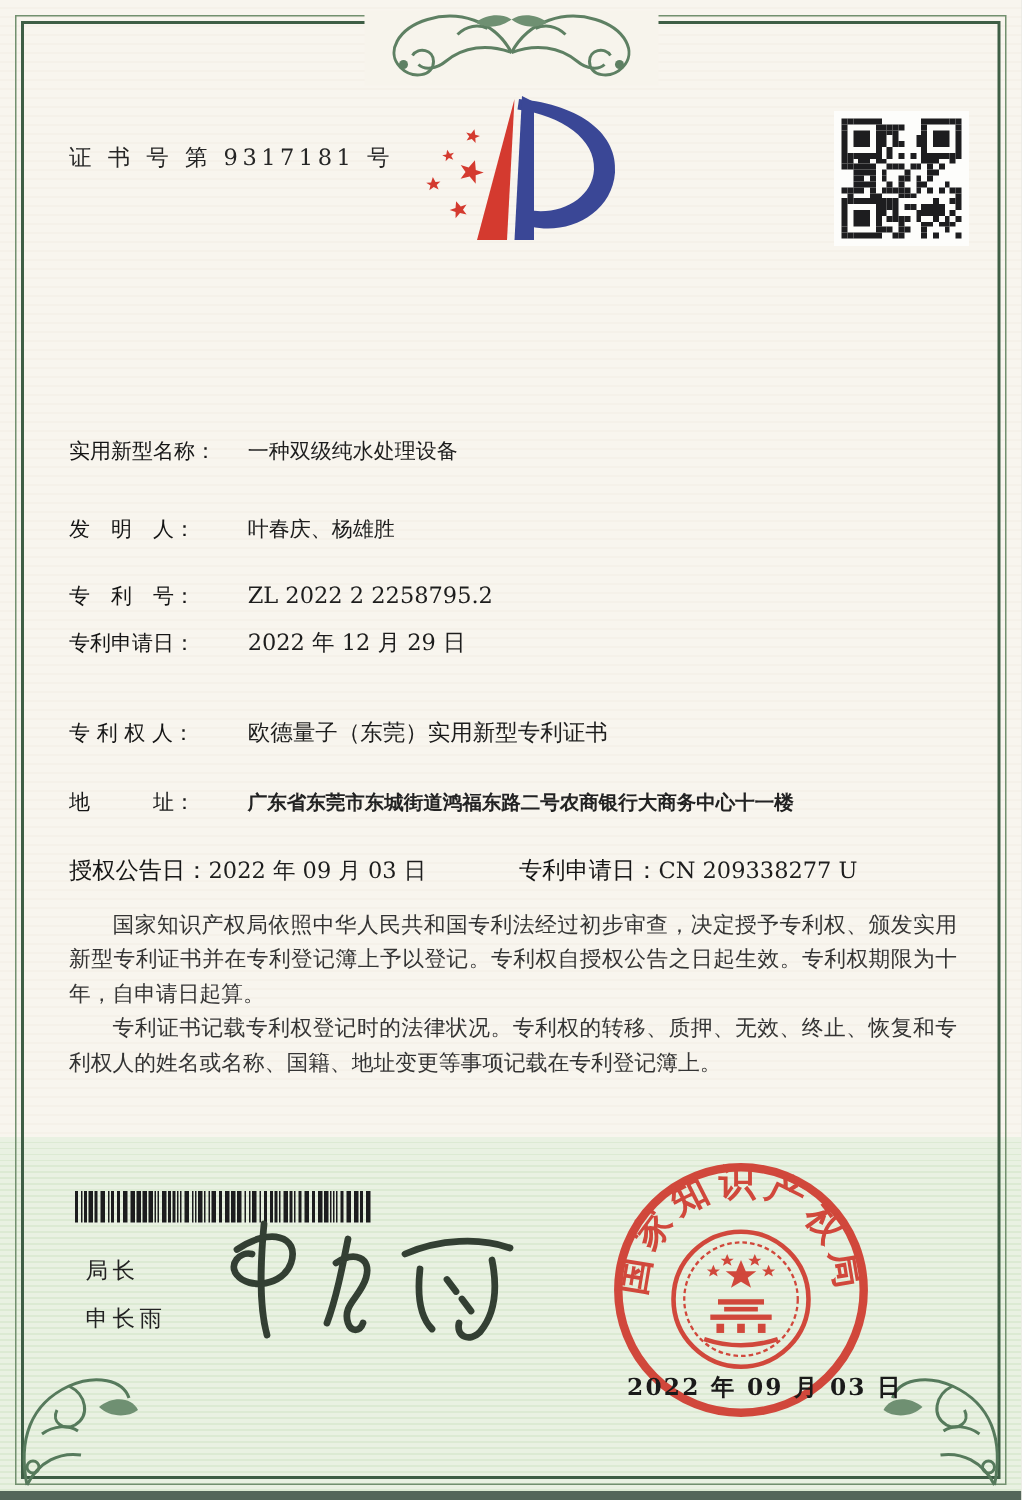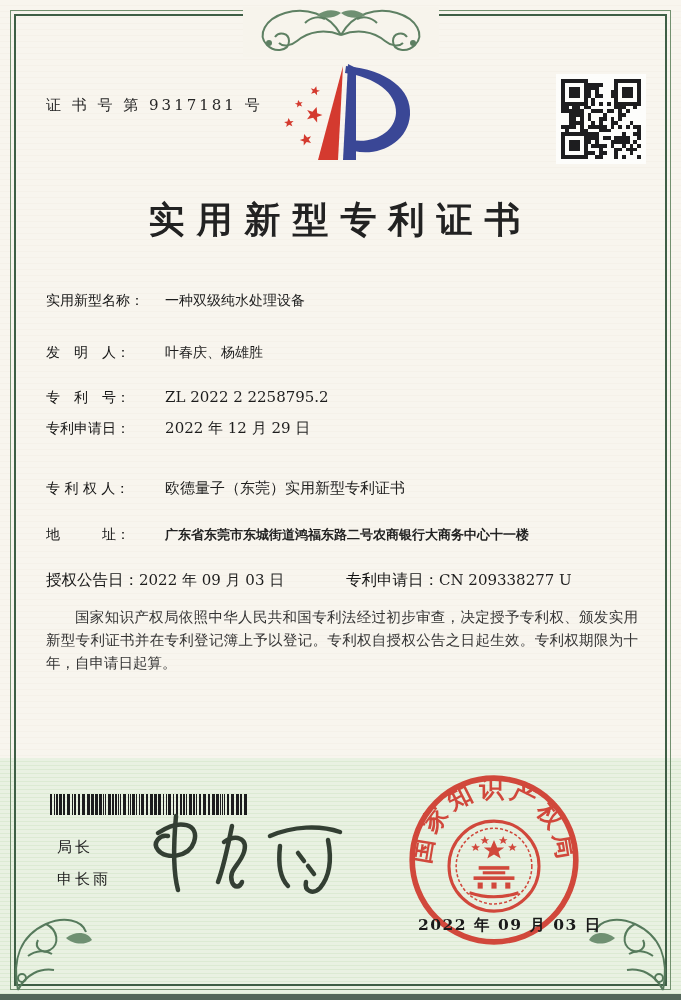--- a/index.html
+++ b/index.html
@@ -552,21 +552,20 @@
         <div class="b"></div>
         <div></div>
         <div class="b"></div>
         <div></div>
         <div></div>
         <div></div>
         <div class="b"></div>
       </div>
     </div>
 
-  <div class="title">实用新型专利证书</div>
 
   <div class="fields">
     <div class="frow" style="top:0">
       <span class="flabel">实用新型名称：</span>
       <span class="fvalue mid">一种双级纯水处理设备</span>
     </div>
     <div class="frow" style="top:52px">
       <span class="flabel">发　明　人：</span>
       <span class="fvalue mid">叶春庆、杨雄胜</span>
     </div>
@@ -587,20 +586,21 @@
       <span class="fvalue small-bold">广东省东莞市东城街道鸿福东路二号农商银行大商务中心十一楼</span>
     </div>
     <div class="grant-row">
       <span>授权公告日：</span><span class="fvalue">2022 年 09 月 03 日</span>
       <span class="grant-no"><span>专利申请日：</span><span class="fvalue">CN 209338277 U</span></span>
     </div>
   </div>
 
   <div class="body-text">
     <p>国家知识产权局依照中华人民共和国专利法经过初步审查，决定授予专利权、颁发实用新型专利证书并在专利登记簿上予以登记。专利权自授权公告之日起生效。专利权期限为十年，自申请日起算。</p>
+    <p>专利证书记载专利权登记时的法律状况。专利权的转移、质押、无效、终止、恢复和专利权人的姓名或名称、国籍、地址变更等事项记载在专利登记簿上。</p>
   </div>
 
   <div class="barcode" id="barcode"><span style="width: 2px;"></span><span class="g" style="width: 2px;"></span><span style="width: 1px;"></span><span class="g" style="width: 1px;"></span><span style="width: 2px;"></span><span class="g" style="width: 1px;"></span><span style="width: 3px;"></span><span class="g" style="width: 1px;"></span><span style="width: 2px;"></span><span class="g" style="width: 2px;"></span><span style="width: 3px;"></span><span class="g" style="width: 2px;"></span><span style="width: 1px;"></span><span class="g" style="width: 1px;"></span><span style="width: 2px;"></span><span class="g" style="width: 2px;"></span><span style="width: 2px;"></span><span class="g" style="width: 2px;"></span><span style="width: 3px;"></span><span class="g" style="width: 2px;"></span><span style="width: 3px;"></span><span class="g" style="width: 1px;"></span><span style="width: 3px;"></span><span class="g" style="width: 1px;"></span><span style="width: 3px;"></span><span class="g" style="width: 1px;"></span><span style="width: 3px;"></span><span class="g" style="width: 1px;"></span><span style="width: 1px;"></span><span class="g" style="width: 1px;"></span><span style="width: 1px;"></span><span class="g" style="width: 2px;"></span><span style="width: 3px;"></span><span class="g" style="width: 1px;"></span><span style="width: 2px;"></span><span class="g" style="width: 1px;"></span><span style="width: 2px;"></span><span class="g" style="width: 1px;"></span><span style="width: 1px;"></span><span class="g" style="width: 1px;"></span><span style="width: 1px;"></span><span class="g" style="width: 2px;"></span><span style="width: 3px;"></span><span class="g" style="width: 2px;"></span><span style="width: 1px;"></span><span class="g" style="width: 1px;"></span><span style="width: 1px;"></span><span class="g" style="width: 1px;"></span><span style="width: 3px;"></span><span class="g" style="width: 1px;"></span><span style="width: 1px;"></span><span class="g" style="width: 2px;"></span><span style="width: 1px;"></span><span class="g" style="width: 1px;"></span><span style="width: 3px;"></span><span class="g" style="width: 2px;"></span><span style="width: 2px;"></span><span class="g" style="width: 2px;"></span><span style="width: 3px;"></span><span class="g" style="width: 1px;"></span><span style="width: 3px;"></span><span class="g" style="width: 1px;"></span><span style="width: 3px;"></span><span class="g" style="width: 2px;"></span><span style="width: 1px;"></span><span class="g" style="width: 2px;"></span><span style="width: 1px;"></span><span class="g" style="width: 1px;"></span><span style="width: 3px;"></span><span class="g" style="width: 2px;"></span><span style="width: 1px;"></span><span class="g" style="width: 2px;"></span><span style="width: 2px;"></span><span class="g" style="width: 2px;"></span><span style="width: 2px;"></span><span class="g" style="width: 1px;"></span><span style="width: 2px;"></span><span class="g" style="width: 1px;"></span><span style="width: 1px;"></span><span class="g" style="width: 2px;"></span><span style="width: 3px;"></span><span class="g" style="width: 1px;"></span><span style="width: 2px;"></span><span class="g" style="width: 1px;"></span><span style="width: 1px;"></span><span class="g" style="width: 2px;"></span><span style="width: 2px;"></span><span class="g" style="width: 2px;"></span><span style="width: 3px;"></span><span class="g" style="width: 2px;"></span><span style="width: 2px;"></span><span class="g" style="width: 2px;"></span><span style="width: 3px;"></span><span class="g" style="width: 1px;"></span><span style="width: 3px;"></span><span class="g" style="width: 1px;"></span><span style="width: 1px;"></span><span class="g" style="width: 1px;"></span><span style="width: 1px;"></span><span class="g" style="width: 1px;"></span><span style="width: 1px;"></span><span class="g" style="width: 2px;"></span><span style="width: 2px;"></span><span class="g" style="width: 2px;"></span><span style="width: 3px;"></span><span class="g" style="width: 2px;"></span><span style="width: 3px;"></span><span class="g" style="width: 1px;"></span><span style="width: 2px;"></span><span class="g" style="width: 2px;"></span><span style="width: 3px;"></span><span class="g" style="width: 1px;"></span></div>
 
   <div class="sig-title">局长</div>
   <div class="sig-name">申长雨</div>
 
   <svg class="sig-hand" width="232" height="96" viewBox="0 0 232 96">
     <g fill="none" stroke="#333f33" stroke-width="4.5" stroke-linecap="round">
       <path d="M30,25 C52,10 72,16 66,34 C61,49 38,52 30,42 C24,35 32,26 40,28"></path>

